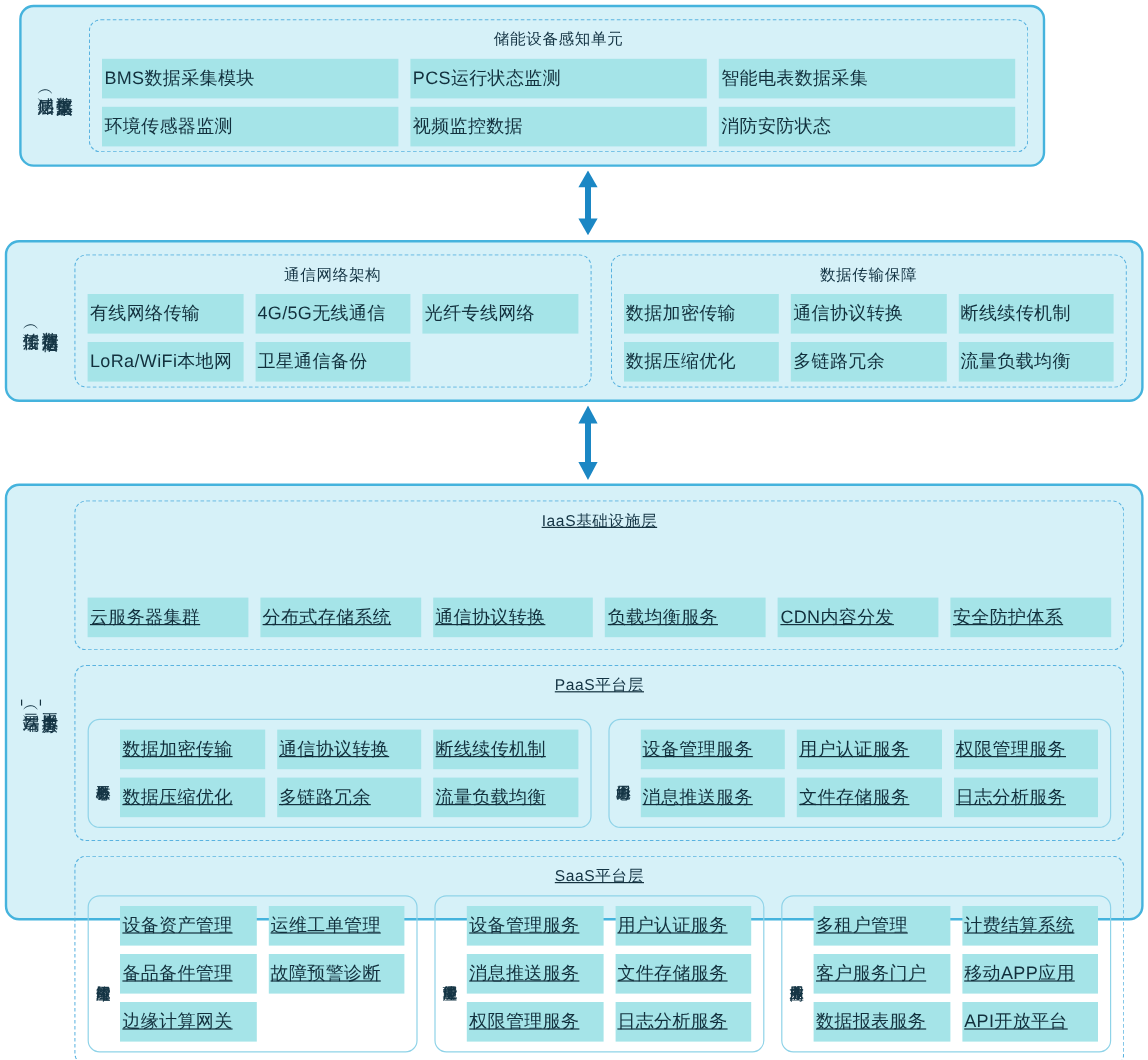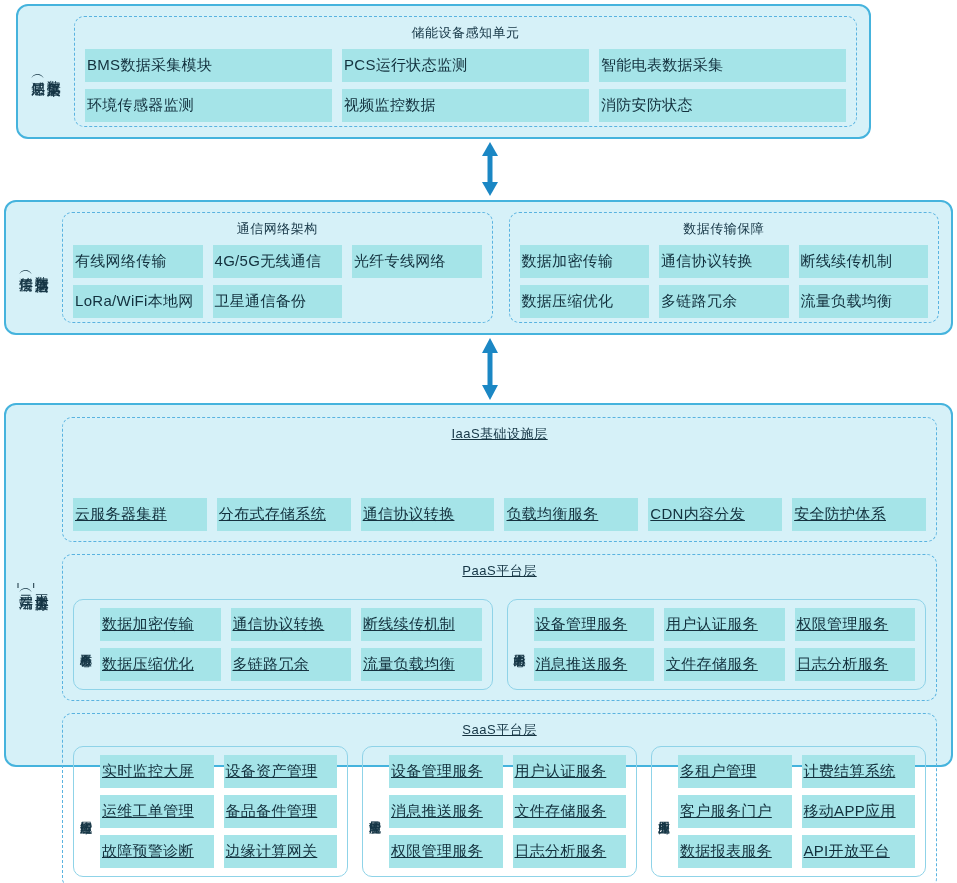--- a/index.html
+++ b/index.html
@@ -276,21 +276,20 @@
         </div>
       </div>
 
       <div class="group" style="flex:1 1 auto;">
         <div class="group-title">SaaS平台层</div>
         <div class="sub-row" style="flex:1 1 auto;">
 
           <div class="subgroup">
             <span class="sub-title">智能运维应用</span>
             <div class="items c2">
-              <div class="chip">实时监控大屏</div>
               <div class="chip">设备资产管理</div>
               <div class="chip">运维工单管理</div>
               <div class="chip">备品备件管理</div>
               <div class="chip">故障预警诊断</div>
               <div class="chip">边缘计算网关</div>
             </div>
           </div>
 
           <div class="subgroup">
             <span class="sub-title">能量管理应用</span>

